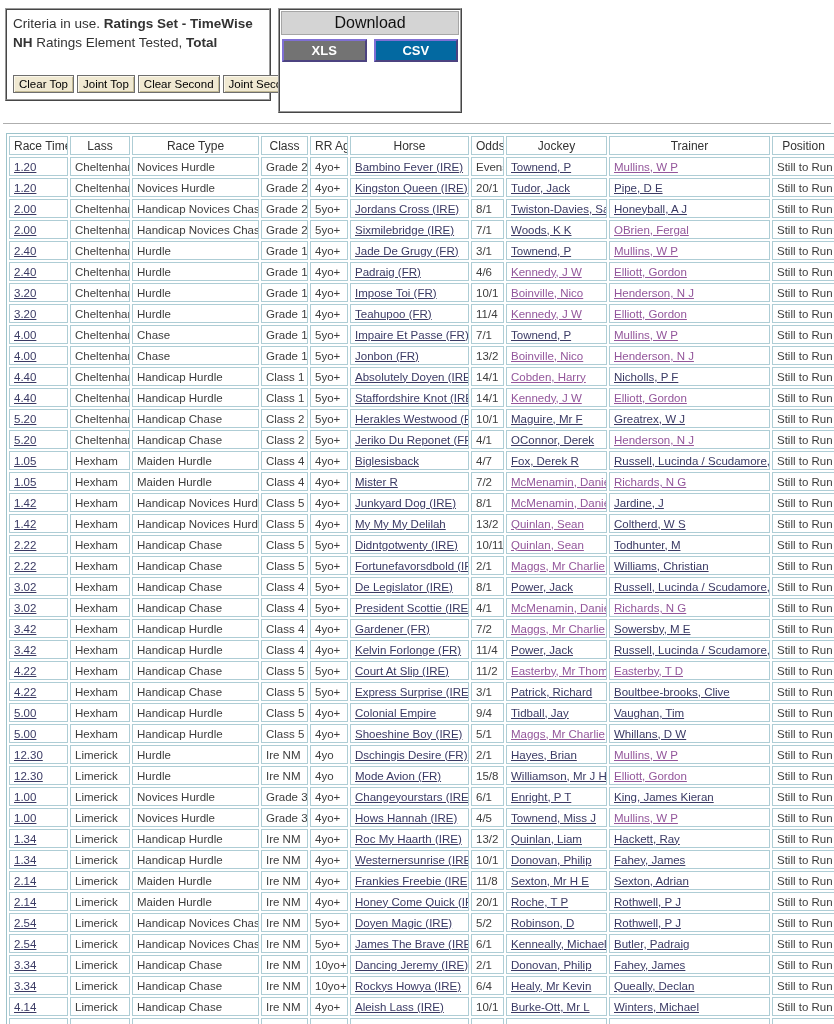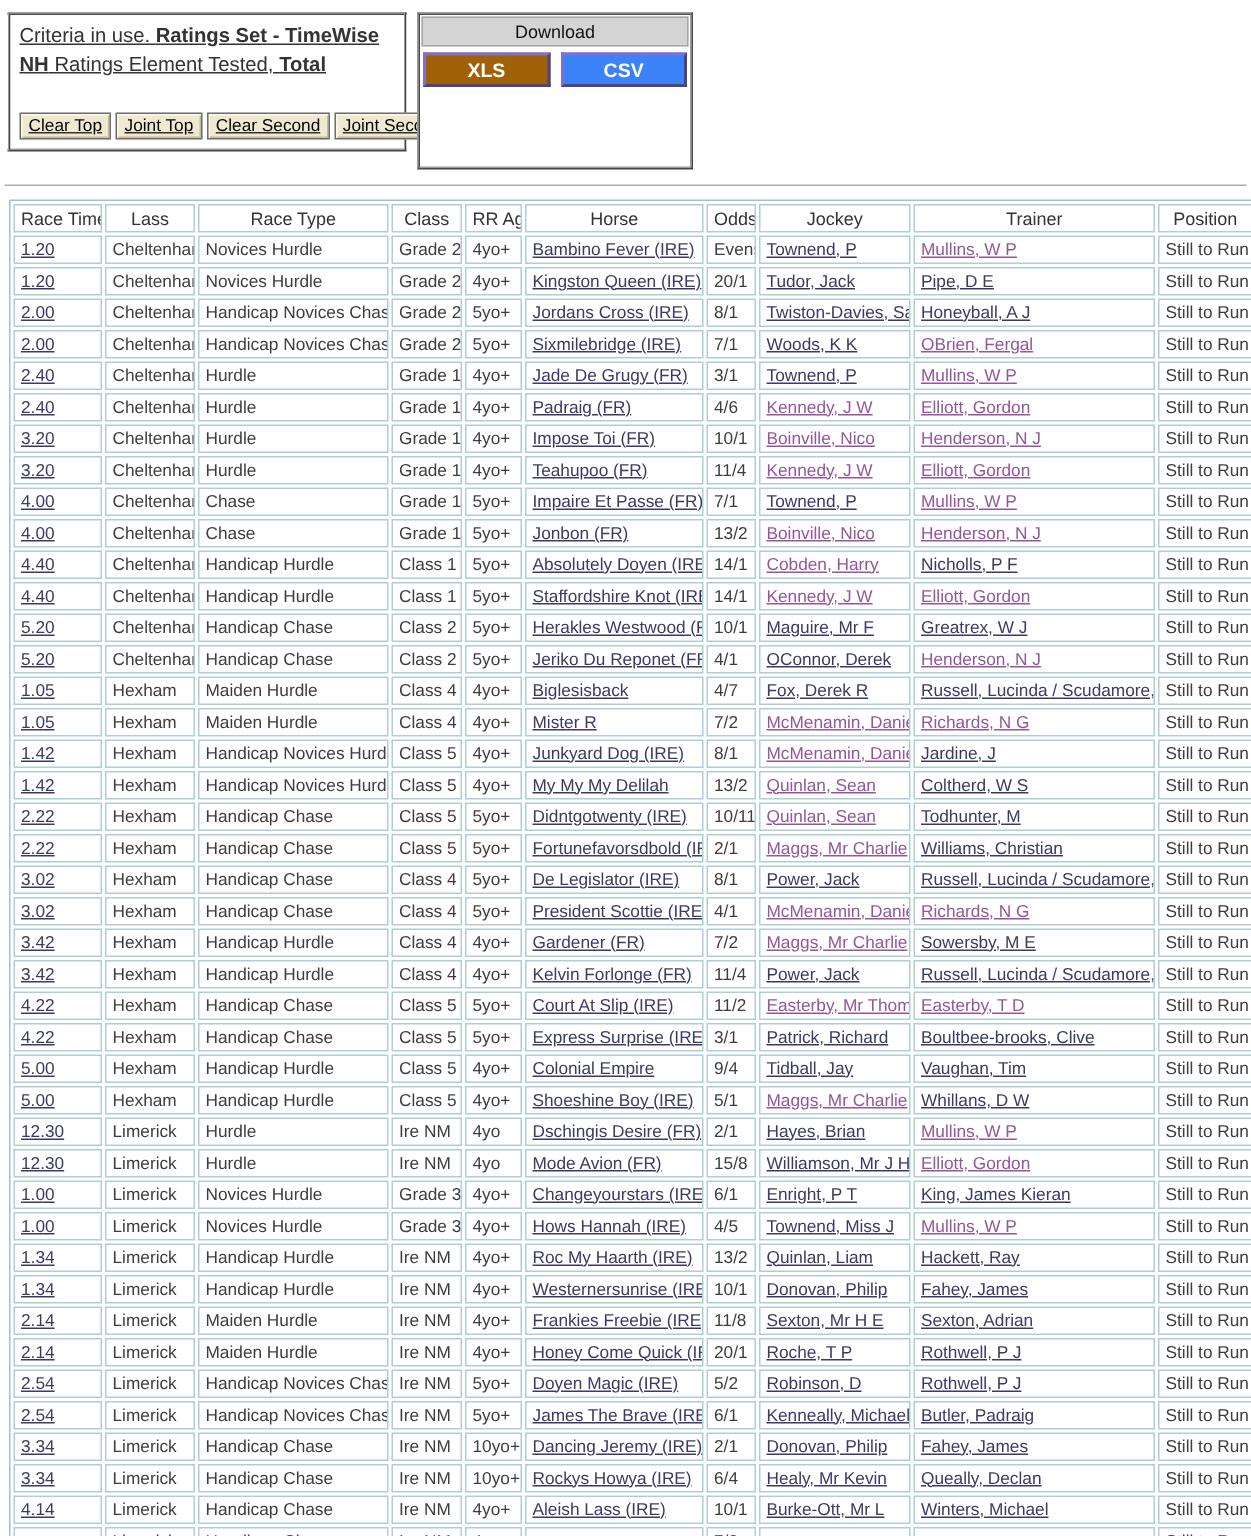--- a/index.html
+++ b/index.html
@@ -1,32 +1,32 @@
 <!DOCTYPE html>
 <html><head>
 <meta charset="utf-8">
 <style>
   html,body{margin:0;padding:0;background:#fff;}
   body{font-family:"Liberation Sans",sans-serif;color:#333;width:834px;}
   .page{padding:4px 3px;}
 
   
   .top{display:flex;gap:7px;align-items:flex-start;margin:4px 0 0 2px;}
-  .criteria-box{width:250px;border:2px ridge #9a9a9a;padding:5px 6px 6px 6px;background:#fff;text-decoration:underline;}
+  .criteria-box{width:250px;border:2px ridge #9a9a9a;padding:5px 6px 6px 6px;background:#fff;}
   .criteria-text{font-size:13.5px;line-height:1.4;color:#333;}
   .rank-row{margin-top:11px;}
   .btn-row{margin-top:22px;display:flex;gap:3px;}
   button.beige{font-family:"Liberation Sans",sans-serif;font-size:11.5px;color:#000;
     background:#f0e9d2;border:1px solid #6e6e6e;
     box-shadow:inset 1px 1px 0 #fbf7ea,inset -1px -1px 0 #c4bb96;
     padding:2px 5px;cursor:pointer;white-space:nowrap;}
   .download-box{width:180px;height:101px;border:2px ridge #9a9a9a;background:#fff;
     display:flex;flex-direction:column;}
   .dl-header{background:#d4d4d4;border:1px solid #a6a6a6;margin:1px;text-align:center;
-    font-size:12px;padding:2px 0;color:#111;}
+    font-size:16px;padding:2px 0;color:#111;}
   .dl-buttons{display:flex;gap:7px;padding:3px 2px 2px 2px;}
   .dl-btn{flex:1;font-family:"Liberation Sans",sans-serif;font-weight:bold;font-size:13px;color:#fff;
     border:2px outset #7f6fd4;padding:2px 0;text-align:center;cursor:pointer;}
 
   hr.sep{border:none;border-top:1px solid #aeaeae;margin:10px 0 9px 0;}
 
   
   table.race{border-collapse:separate;border-spacing:2px;background:#fff;
     border:1px solid #9dc3cb;margin-left:3px;width:822px;table-layout:fixed;}
   table.race th, table.race td{border:1px solid #aecdd5;padding:1px 4px;white-space:nowrap;
@@ -47,22 +47,22 @@
           <button class="beige">Clear Top</button>
           <button class="beige">Joint Top</button>
           <button class="beige">Clear Second</button>
           <button class="beige">Joint Second</button>
         </div>
     </div>
 
     <div class="download-box">
       <div class="dl-header">Download</div>
       <div class="dl-buttons">
-        <button class="dl-btn" style="background: #a16207;">XLS</button>
-        <button class="dl-btn" style="background: #3b82f6;">CSV</button>
+        <button class="dl-btn" style="background: #737373;">XLS</button>
+        <button class="dl-btn" style="background: #0369a1;">CSV</button>
       </div>
     </div>
   </div>
 
   <hr class="sep">
 
   <table class="race">
     <colgroup>
         <col style="width: 59px;">
         <col style="width: 60px;">

